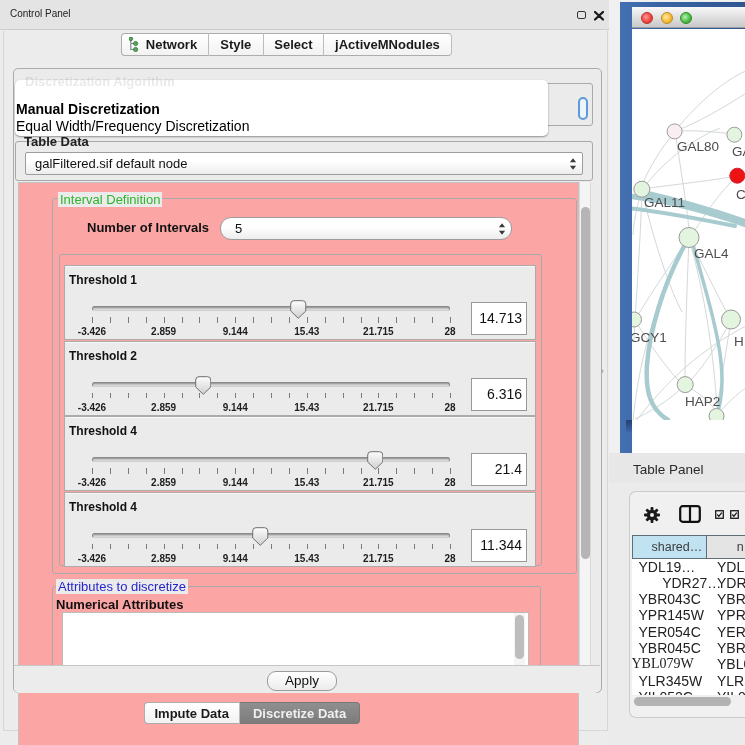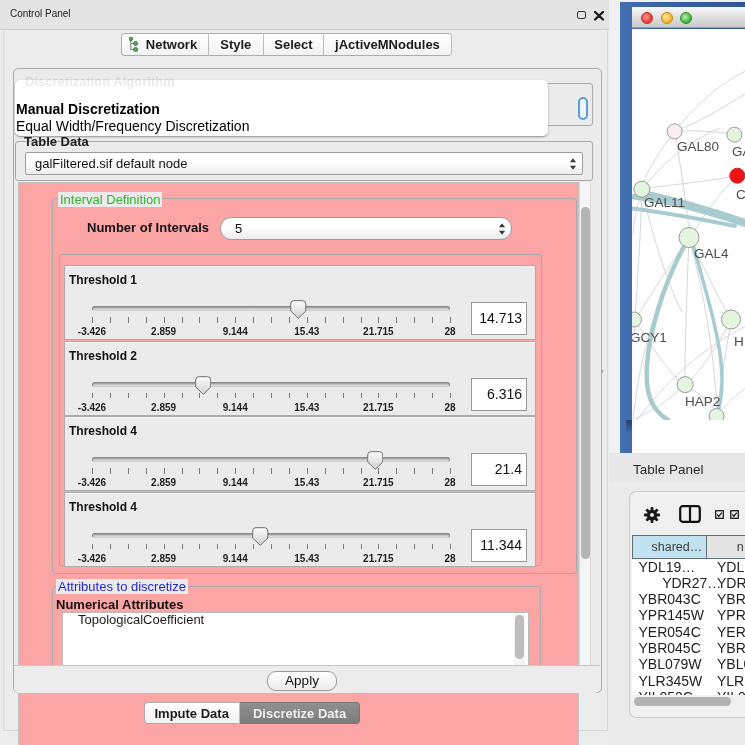--- a/index.html
+++ b/index.html
@@ -271,21 +271,20 @@
             <span style="left:385px">28</span>
           </div>
           <div class="valbox">11.344</div>
         </div>
       </div>
 
   <div class="groupbox" style="left:33px; top:403px; width:489px; height:90px;"></div>
   <div class="grouptitle" style="left:37px; top:396px; color:#2626cc;">Attributes to discretize</div>
   <div class="abs bold" style="left:37px; top:414px; font-size:13px; color:#111;">Numerical Attributes</div>
   <div id="attrlist" style="left:43px; top:429px; width:467px; height:54px;">
-    <div>TopologicalCoefficient</div>
   </div>
   <div class="vsb" style="left:495px; top:430px; width:11px; height:52px; border:none;">
         <div class="thumb" style="top:2px; height:44px; background:#bdbdbd;"></div>
       </div>
 </div>
 </div>
 
 
 <div class="vsb" style="left:579px; top:182px; width:12px; height:483px;">
     <div class="thumb" style="top:25px; height:352px;"></div>
@@ -419,21 +418,21 @@
 <div class="abs" style="left:631.5px; top:534.5px; width:75.8px; height:24px; background:#c1e3f1; border:1px solid #5f6f78; font-size:12.5px; color:#3c3c3c; text-align:center; line-height:23px; padding-left:15px;">shared…</div>
 <div class="abs" style="left:707.3px; top:534.5px; width:37.7px; height:24px; background:#e4e4e4; border-top:1px solid #5f6f78; border-bottom:1px solid #5f6f78; font-size:12.5px; color:#3c3c3c; padding-left:29.5px; line-height:23px;">n</div>
 
 <div class="abs" style="left:631.5px; top:558.5px; width:113.5px; height:138px; overflow:hidden; font-size:14px; color:#222; background:#fff;">
   <div style="line-height:16.3px; padding-left:7px;">YDL19…</div>
   <div style="line-height:16.3px; padding-left:7px;text-align:center;">YDR27…</div>
   <div style="line-height:16.3px; padding-left:7px;">YBR043C</div>
   <div style="line-height:16.3px; padding-left:7px;">YPR145W</div>
   <div style="line-height:16.3px; padding-left:7px;">YER054C</div>
   <div style="line-height:16.3px; padding-left:7px;">YBR045C</div>
-  <div style="line-height:16.3px; padding-left:7px;">YBL079W</div>
+  <div style="line-height:16.3px; font-family:Liberation Serif, serif;">YBL079W</div>
   <div style="line-height:16.3px; padding-left:7px;">YLR345W</div>
   <div style="line-height:16.3px; padding-left:7px;">YIL052C</div>
 </div>
 <div class="abs" style="left:717px; top:558.5px; width:28px; height:138px; overflow:hidden; font-size:14px; color:#222; background:transparent;">
   <div style="line-height:16.3px;">YDL1</div>
   <div style="line-height:16.3px;">YDR2</div>
   <div style="line-height:16.3px;">YBR0</div>
   <div style="line-height:16.3px;">YPR1</div>
   <div style="line-height:16.3px;">YER0</div>
   <div style="line-height:16.3px;">YBR0</div>

